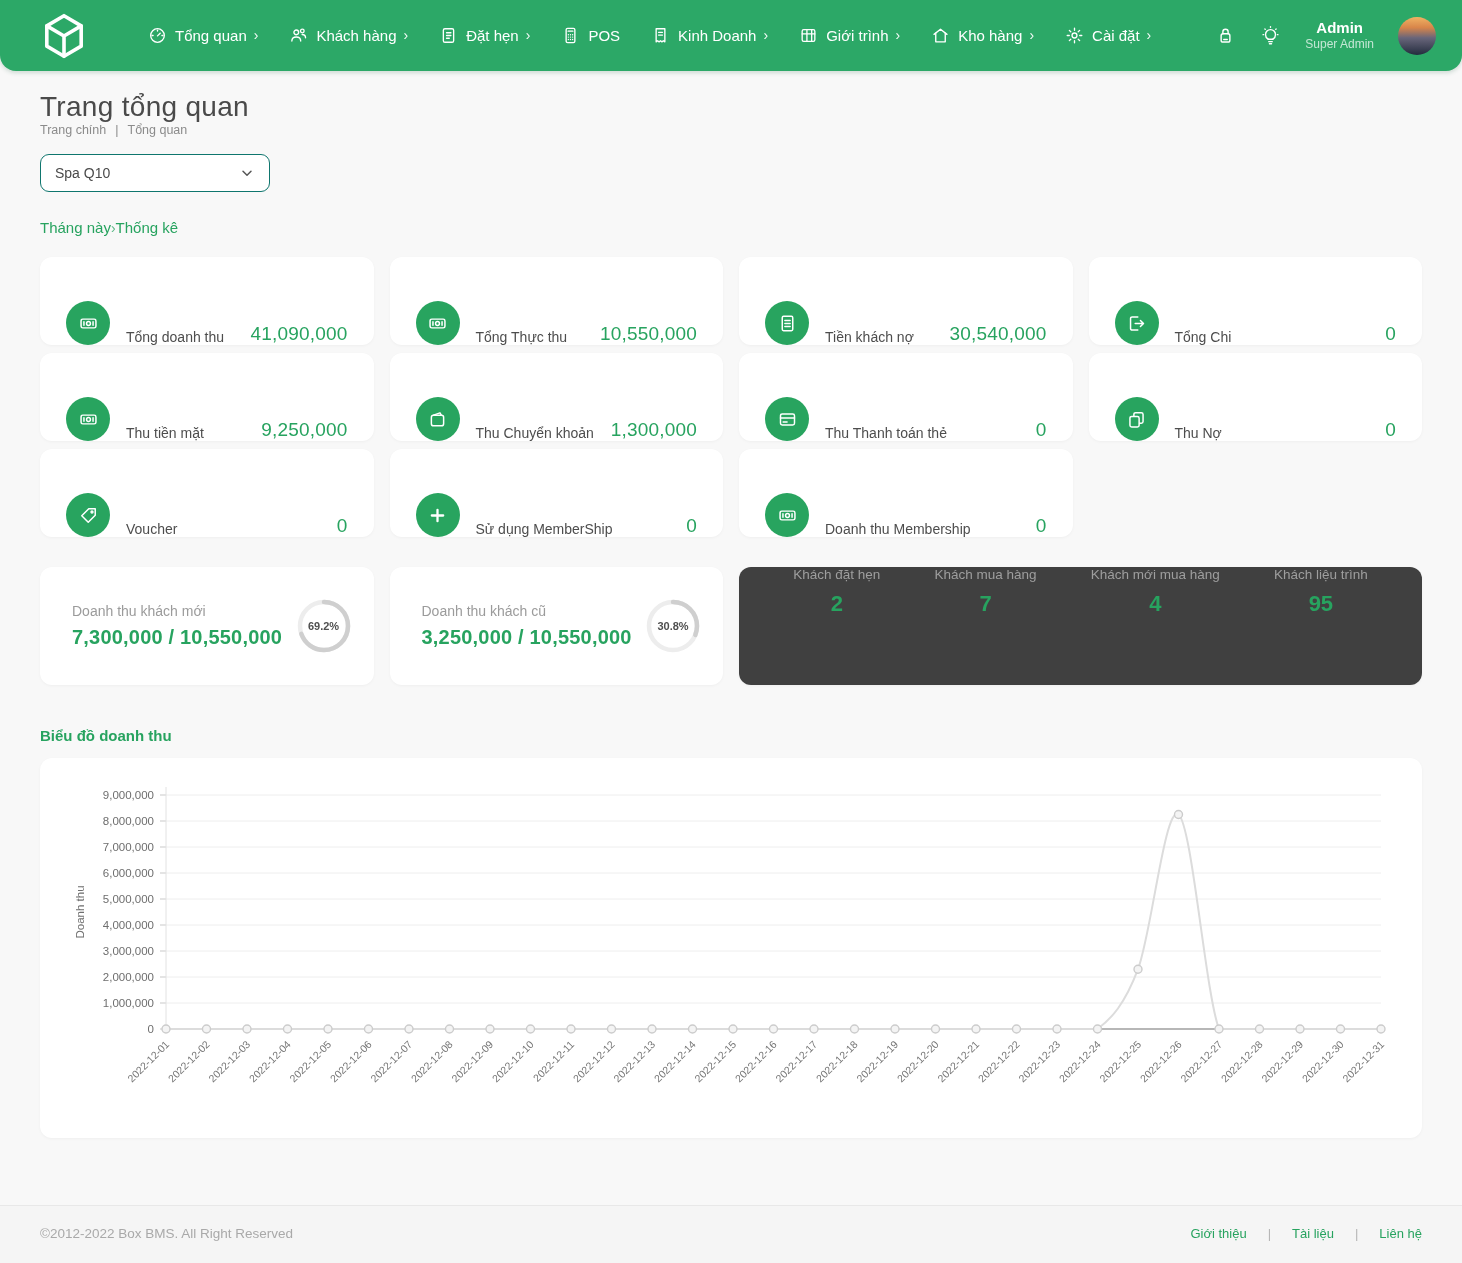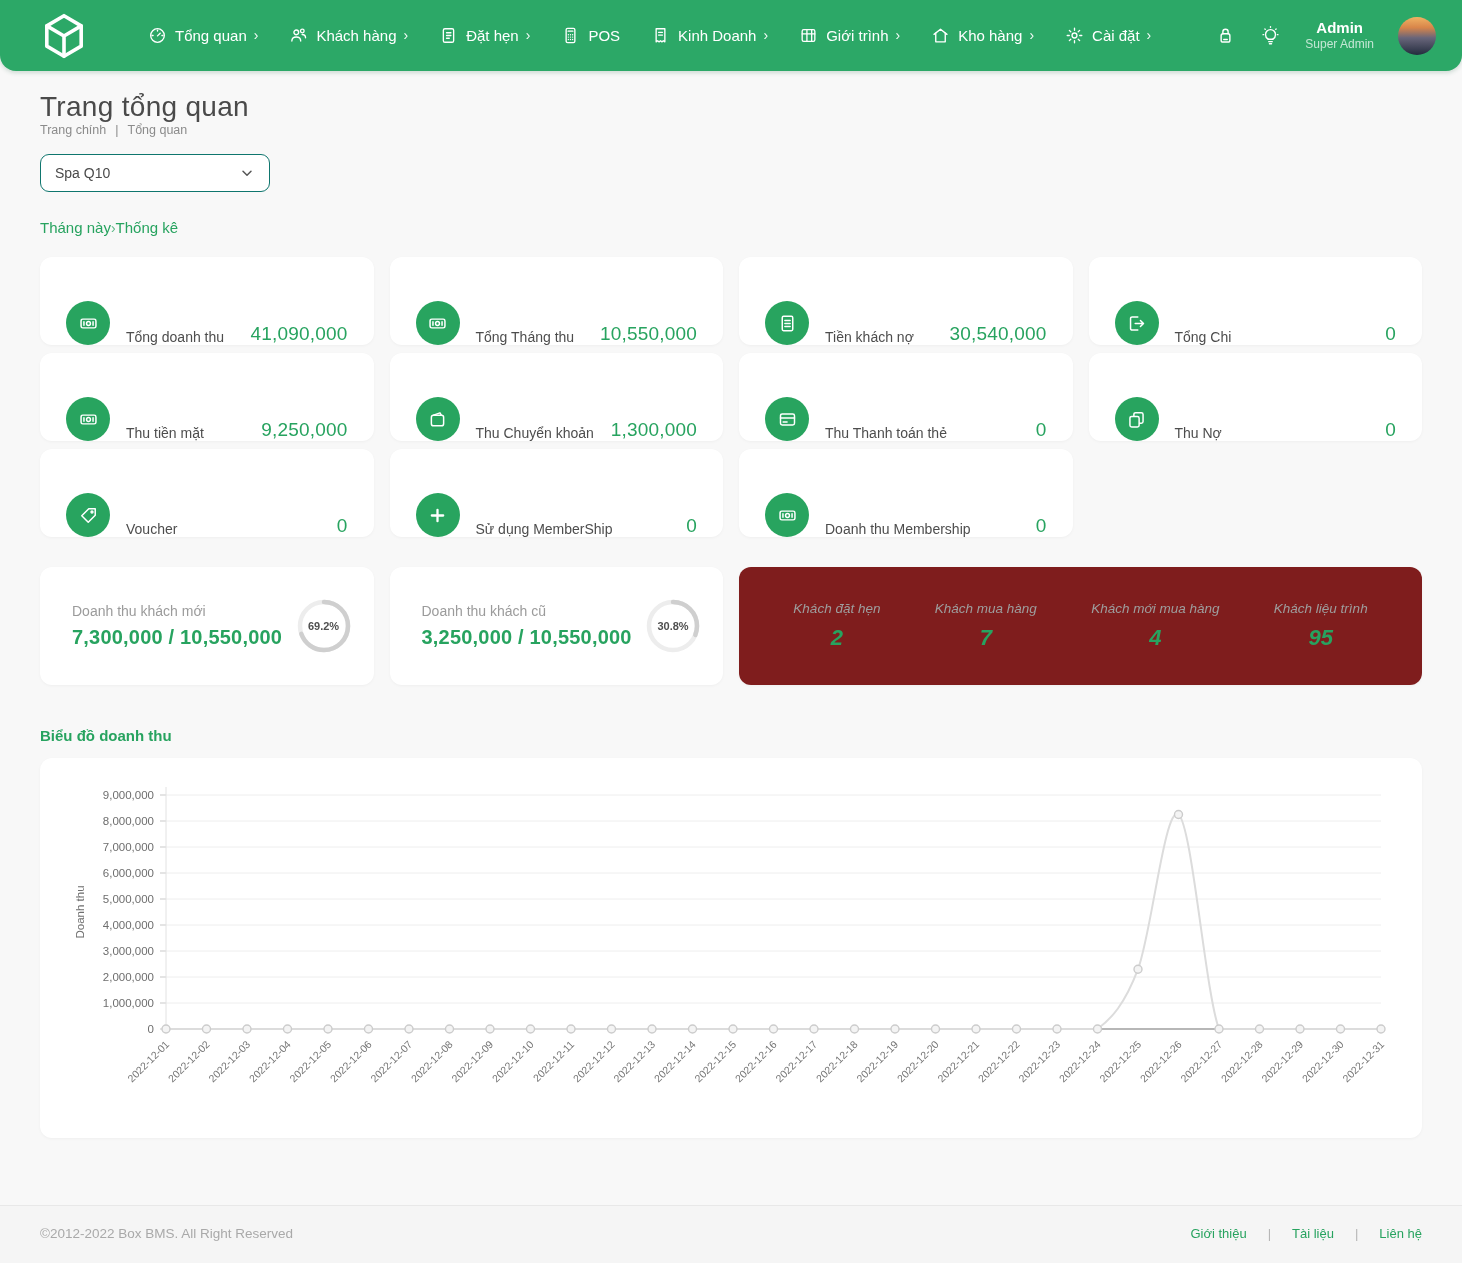--- a/index.html
+++ b/index.html
@@ -52,23 +52,23 @@
   
   .summary { margin-top:30px; display:grid; grid-template-columns:repeat(4,1fr); gap:16px; }
   .sum-card { background:#fff; border-radius:12px; height:118px; display:flex; align-items:center;
               justify-content:space-between; padding:0 22px 0 32px; box-shadow:0 1px 3px rgba(0,0,0,.04); }
   .sum-label { font-size:14px; font-weight:500; color:#9b9b9b; }
   .sum-value { margin-top:7px; font-size:20px; font-weight:600; color:#27a35f; letter-spacing:.2px; }
   .donut-wrap { position:relative; width:56px; height:56px; flex:0 0 auto; }
   .donut-wrap svg { width:56px; height:56px; }
   .donut-pct { position:absolute; inset:0; display:flex; align-items:center; justify-content:center;
                font-size:11px; font-weight:600; color:#4f4f4f; }
-  .counters-card { grid-column:span 2; background:#7f1d1d; border-radius:12px; height:118px;
-                   display:flex; align-items:center; justify-content:space-evenly;
-                   box-shadow:0 1px 3px rgba(0,0,0,.04);font-style:italic; }
+  .counters-card { grid-column:span 2; background:#404040; border-radius:12px; height:118px;
+                   display:flex; justify-content:space-evenly;
+                   box-shadow:0 1px 3px rgba(0,0,0,.04); }
   .counter { text-align:center; }
   .counter-label { font-size:13.5px; font-weight:500; color:#9e9e9e; }
   .counter-value { margin-top:9px; font-size:22px; font-weight:600; color:#27a35f; }
 
   
   .chart-title { margin-top:42px; font-size:15px; font-weight:600; color:#27a35f; }
   .chart-card { margin-top:14px; background:#fff; border-radius:12px; height:380px;
                 box-shadow:0 1px 3px rgba(0,0,0,.04); overflow:hidden; }
   .chart-card svg { display:block; }
 
@@ -235,21 +235,21 @@
         <span class="card-value">41,090,000</span>
       </div>
       <div class="card">
         <span class="card-ic">
           <svg viewBox="0 0 24 24" fill="none" stroke="currentColor" stroke-width="1.7" stroke-linecap="round" stroke-linejoin="round">
             <rect x="3.5" y="7" width="17" height="10" rx="2"></rect>
             <circle cx="12" cy="12" r="2.2"></circle>
             <path d="M6.8 10v4M17.2 10v4"></path>
           </svg>
         </span>
-        <span class="card-label">Tổng Tháng thu</span>
+        <span class="card-label">Tổng Thực thu</span>
         <span class="card-value">10,550,000</span>
       </div>
       <div class="card">
         <span class="card-ic">
           <svg viewBox="0 0 24 24" fill="none" stroke="currentColor" stroke-width="1.7" stroke-linecap="round" stroke-linejoin="round">
             <rect x="6" y="3.8" width="12" height="16.4" rx="1.5"></rect>
             <path d="M9 8.5h6M9 12h6M9 15.5h6"></path>
           </svg>
         </span>
         <span class="card-label">Tiền khách nợ</span>

